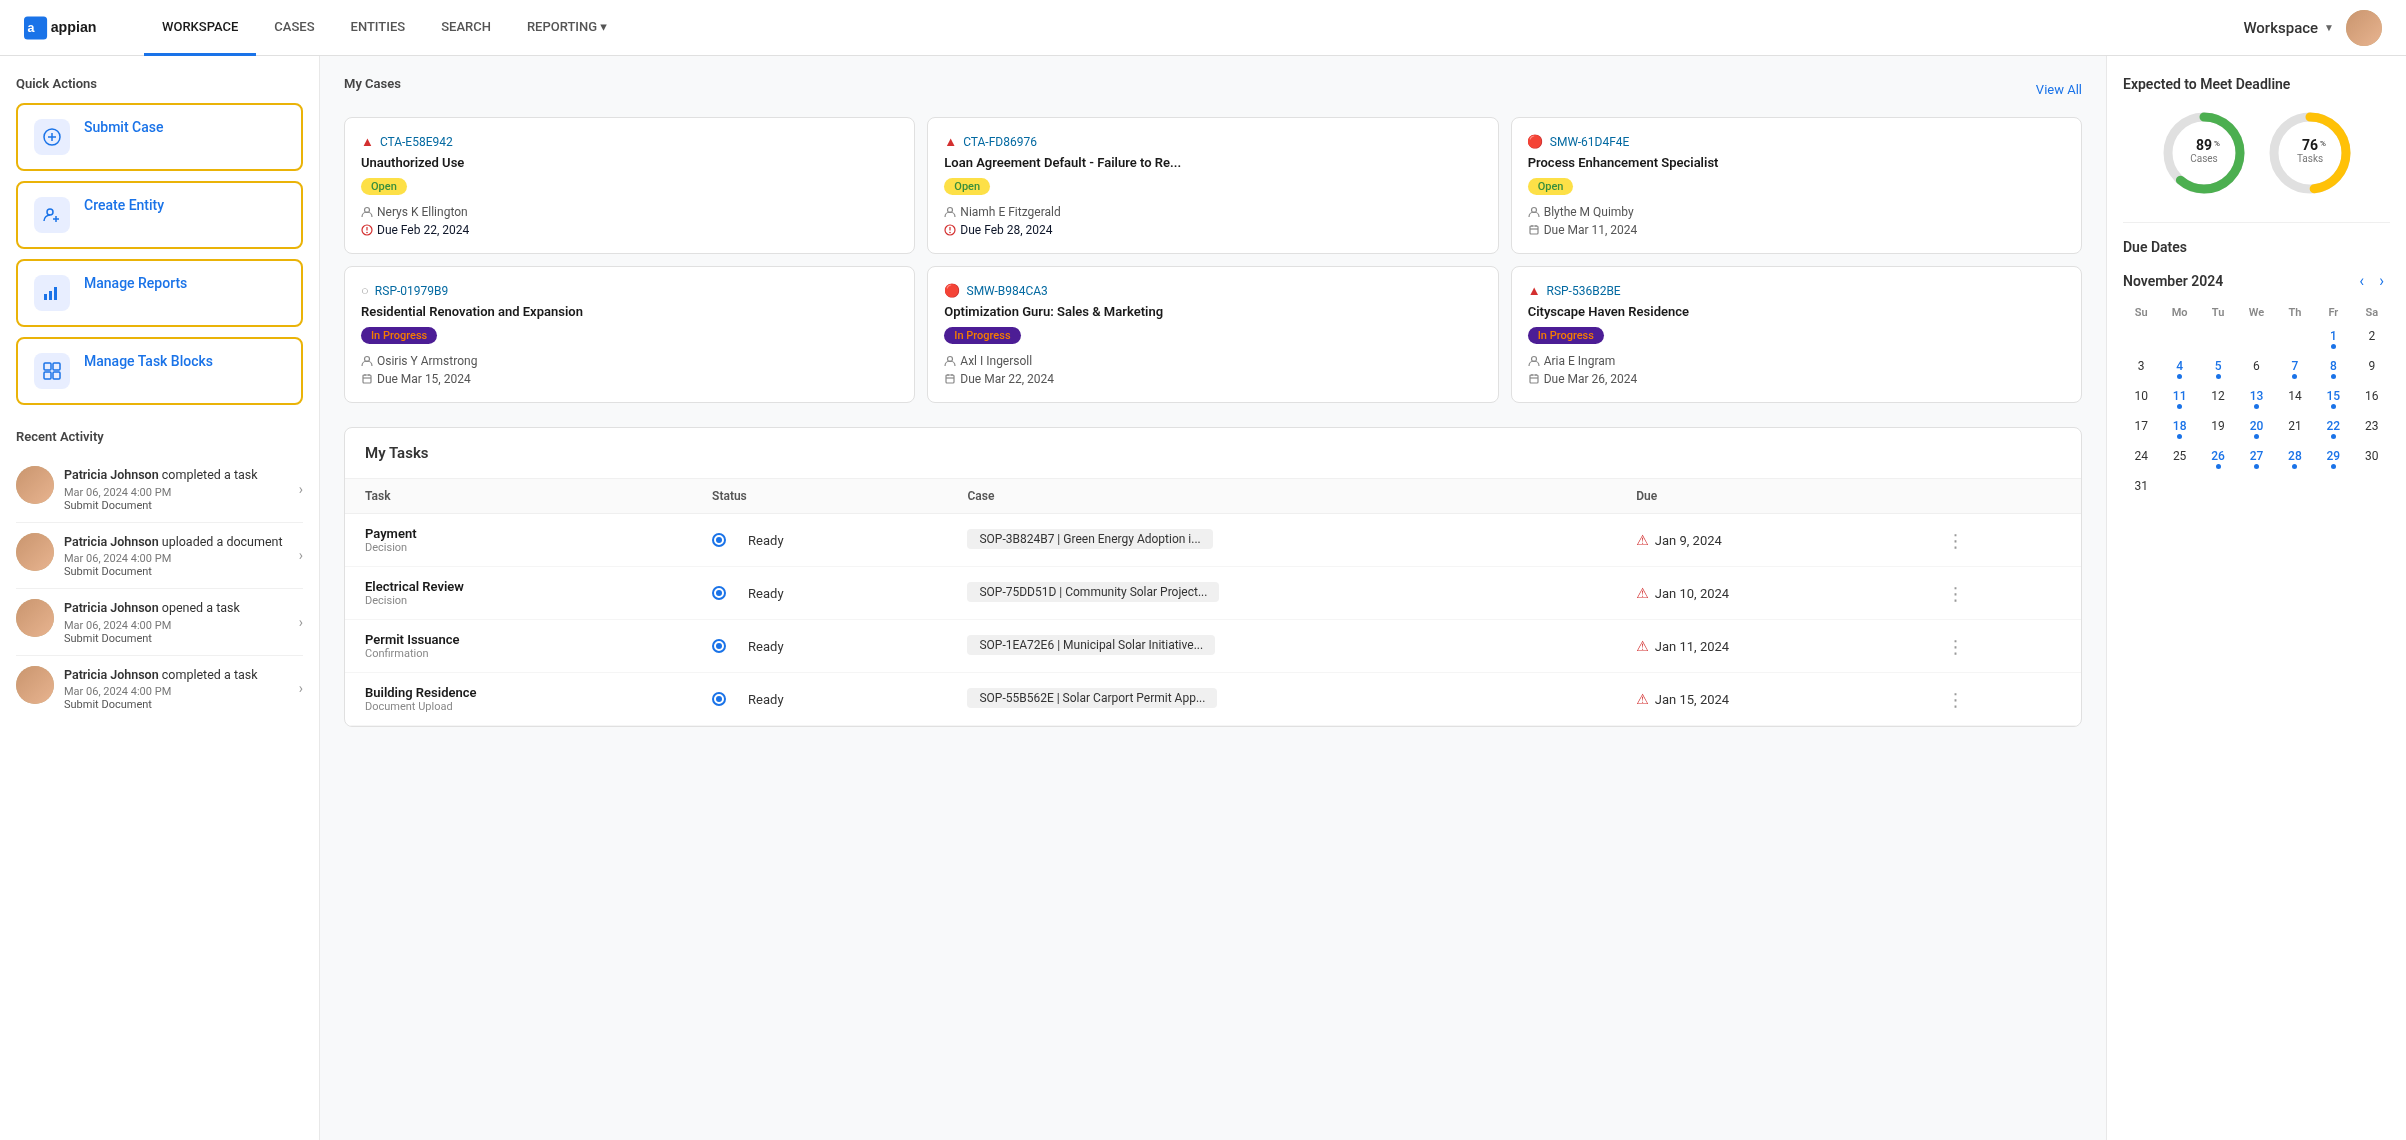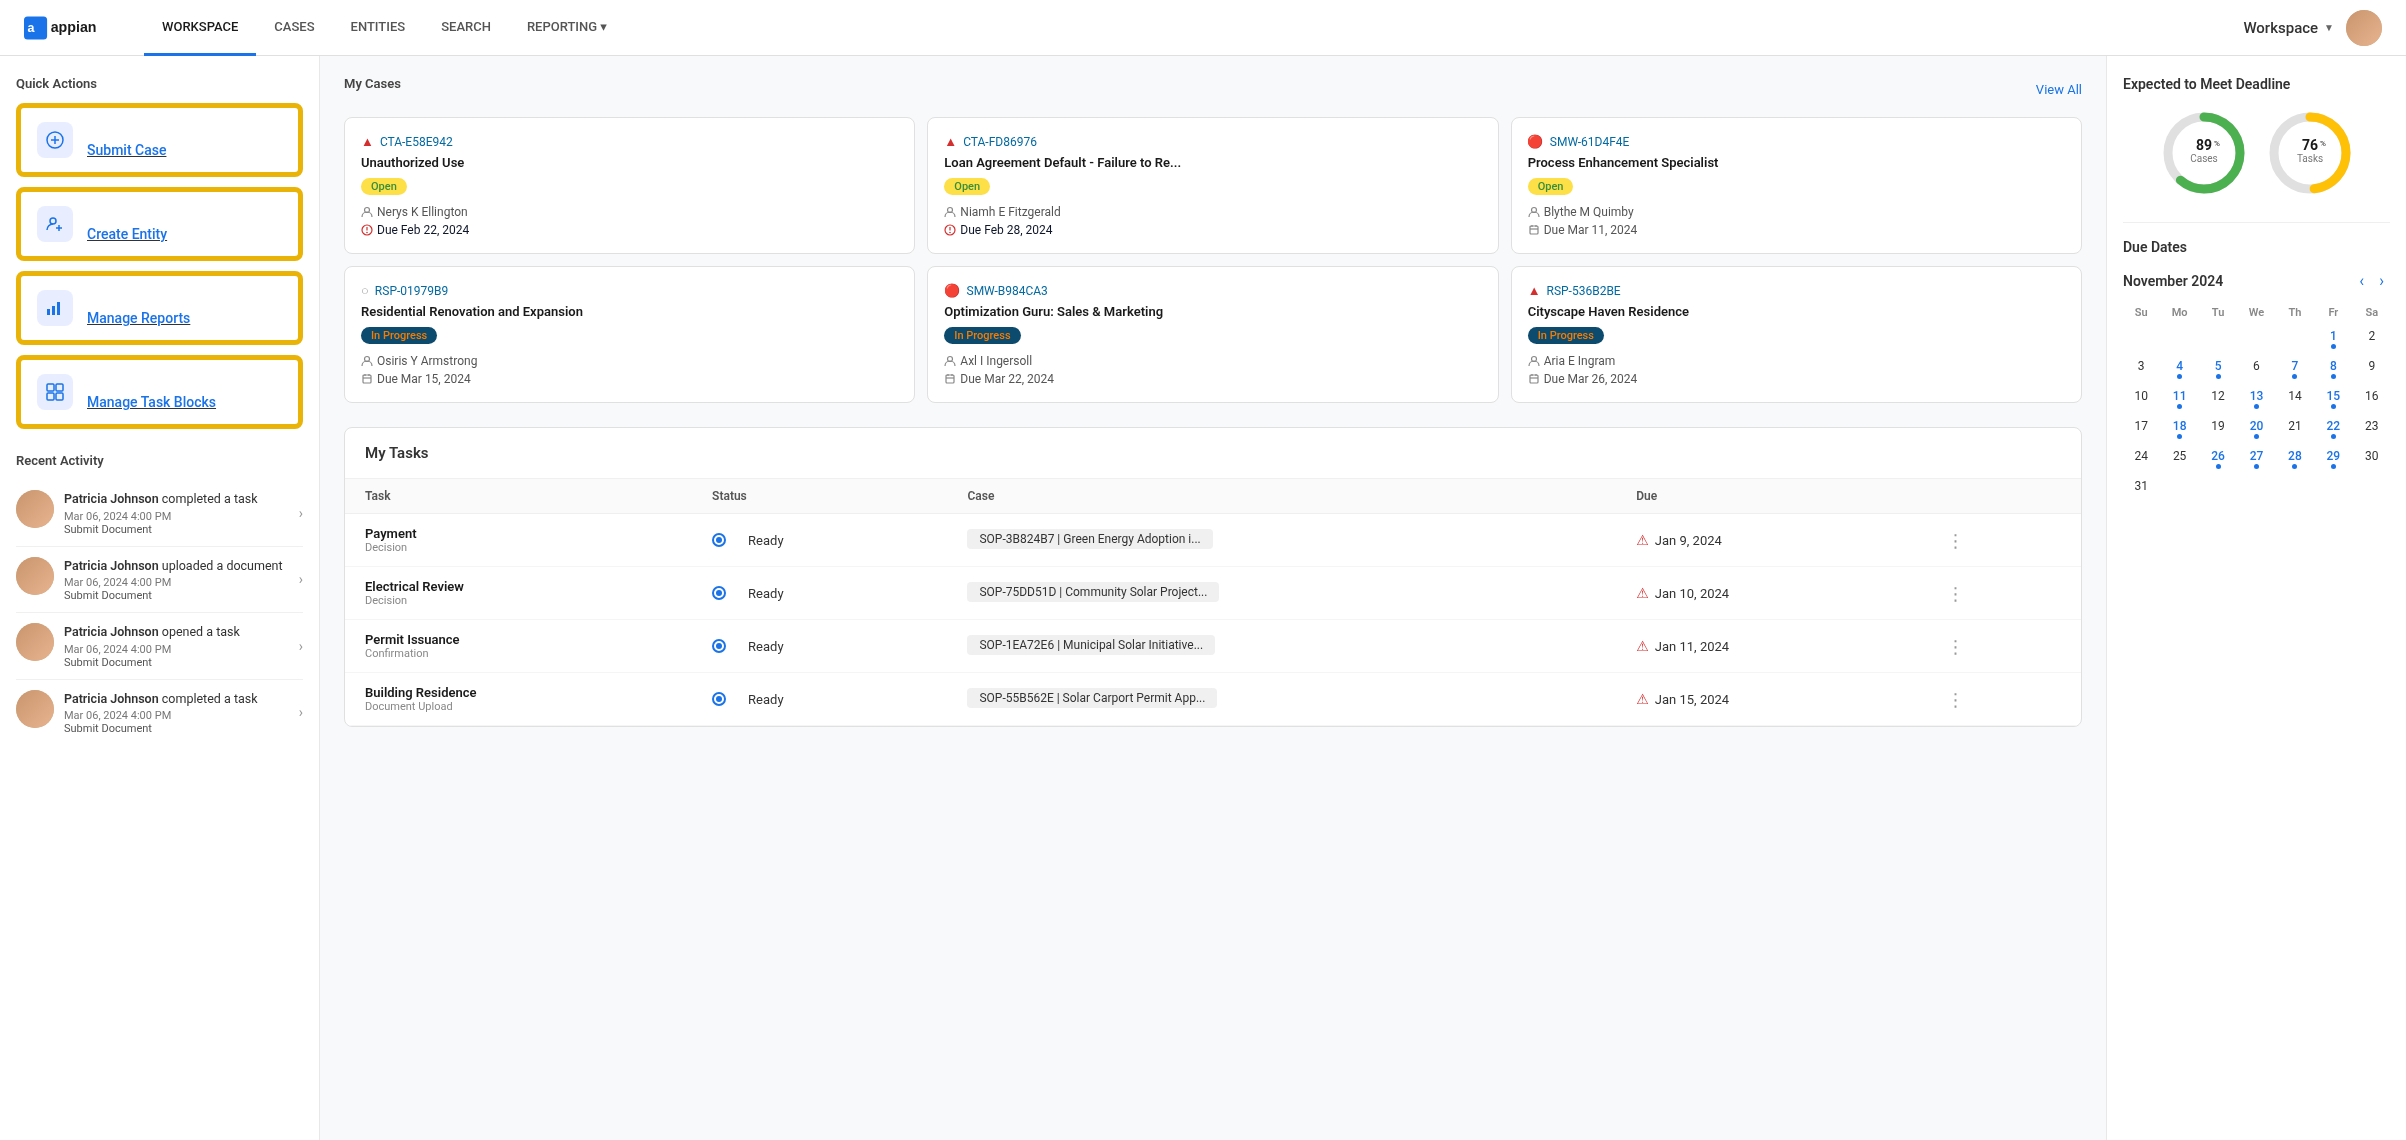--- a/index.html
+++ b/index.html
@@ -16,21 +16,21 @@
     .workspace-btn { display: flex; align-items: center; gap: 6px; font-size: 15px; font-weight: 500; color: #333; cursor: pointer; }
     .workspace-btn .caret { font-size: 10px; color: #666; }
     .avatar { width: 36px; height: 36px; border-radius: 50%; background: #c9a97e; overflow: hidden; display: flex; align-items: center; justify-content: center; }
 
     
     .page { display: flex; gap: 0; height: calc(100vh - 56px); overflow: hidden; }
 
     
     .sidebar { width: 320px; min-width: 320px; background: #fff; border-right: 1px solid #e8e8e8; overflow-y: auto; padding: 20px 16px; }
     .section-title { font-size: 13px; font-weight: 600; color: #444; margin-bottom: 12px; }
-    .quick-action { display: flex; align-items: flex-end; gap: 14px; padding: 14px 16px; border: 5px solid #eab308; border-radius: 8px; margin-bottom: 10px; cursor: pointer; background: #fff; text-decoration: underline; }
+    .quick-action { display: flex; align-items: flex-start; gap: 14px; padding: 14px 16px; border: 2px solid #eab308; border-radius: 8px; margin-bottom: 10px; cursor: pointer; background: #fff; }
     .qa-icon { width: 36px; height: 36px; border-radius: 8px; background: #e8eeff; display: flex; align-items: center; justify-content: center; color: #1a73e8; font-size: 16px; }
     .qa-label { font-size: 14px; color: #1a73e8; font-weight: 500; }
 
     .recent-activity { margin-top: 24px; }
     .activity-item { display: flex; align-items: flex-start; gap: 10px; padding: 10px 0; border-bottom: 1px solid #f0f0f0; cursor: pointer; }
     .activity-item:last-child { border-bottom: none; }
     .act-avatar { width: 38px; height: 38px; border-radius: 50%; background: #c9a97e; flex-shrink: 0; overflow: hidden; display: flex; align-items: center; justify-content: center; }
     .act-avatar-inner { width: 100%; height: 100%; background: linear-gradient(135deg, #c9956e 0%, #e8b490 100%); border-radius: 50%; }
     .act-content { flex: 1; min-width: 0; }
     .act-text { font-size: 12.5px; color: #333; line-height: 1.4; }
@@ -45,21 +45,21 @@
     
     .section-header { display: flex; justify-content: space-between; align-items: center; margin-bottom: 14px; }
     .view-all { color: #1a73e8; font-size: 13px; cursor: pointer; }
     .cases-grid { display: grid; grid-template-columns: repeat(3, 1fr); gap: 12px; margin-bottom: 24px; }
     .case-card { background: #fff; border: 1px solid #e0e0e0; border-radius: 8px; padding: 16px; cursor: pointer; }
     .case-id-row { display: flex; align-items: center; gap: 6px; margin-bottom: 6px; }
     .case-id { font-size: 12px; color: #0369a1; }
     .case-title { font-size: 13px; font-weight: 600; color: #1a1a1a; margin-bottom: 8px; white-space: nowrap; overflow: hidden; text-overflow: ellipsis; }
     .status-badge { display: inline-block; padding: 2px 10px; border-radius: 12px; font-size: 11px; font-weight: 500; margin-bottom: 10px; }
     .status-open { background: #fde047; color: #388e3c; }
-    .status-progress { background: #0c4a6e; color: #f57c00; }
+    .status-progress { background: #4c1d95; color: #f57c00; }
     .case-assignee { font-size: 12px; color: #555; display: flex; align-items: center; gap: 4px; margin-bottom: 4px; }
     .case-due { font-size: 12px; color: #555; display: flex; align-items: center; gap: 4px; }
     .due-overdue { color: #0f172a; }
 
     
     .priority-high { color: #d32f2f; font-size: 13px; }
     .priority-circle { color: #999; font-size: 13px; }
 
     
     .tasks-section { background: #fff; border: 1px solid #e0e0e0; border-radius: 8px; overflow: hidden; }

